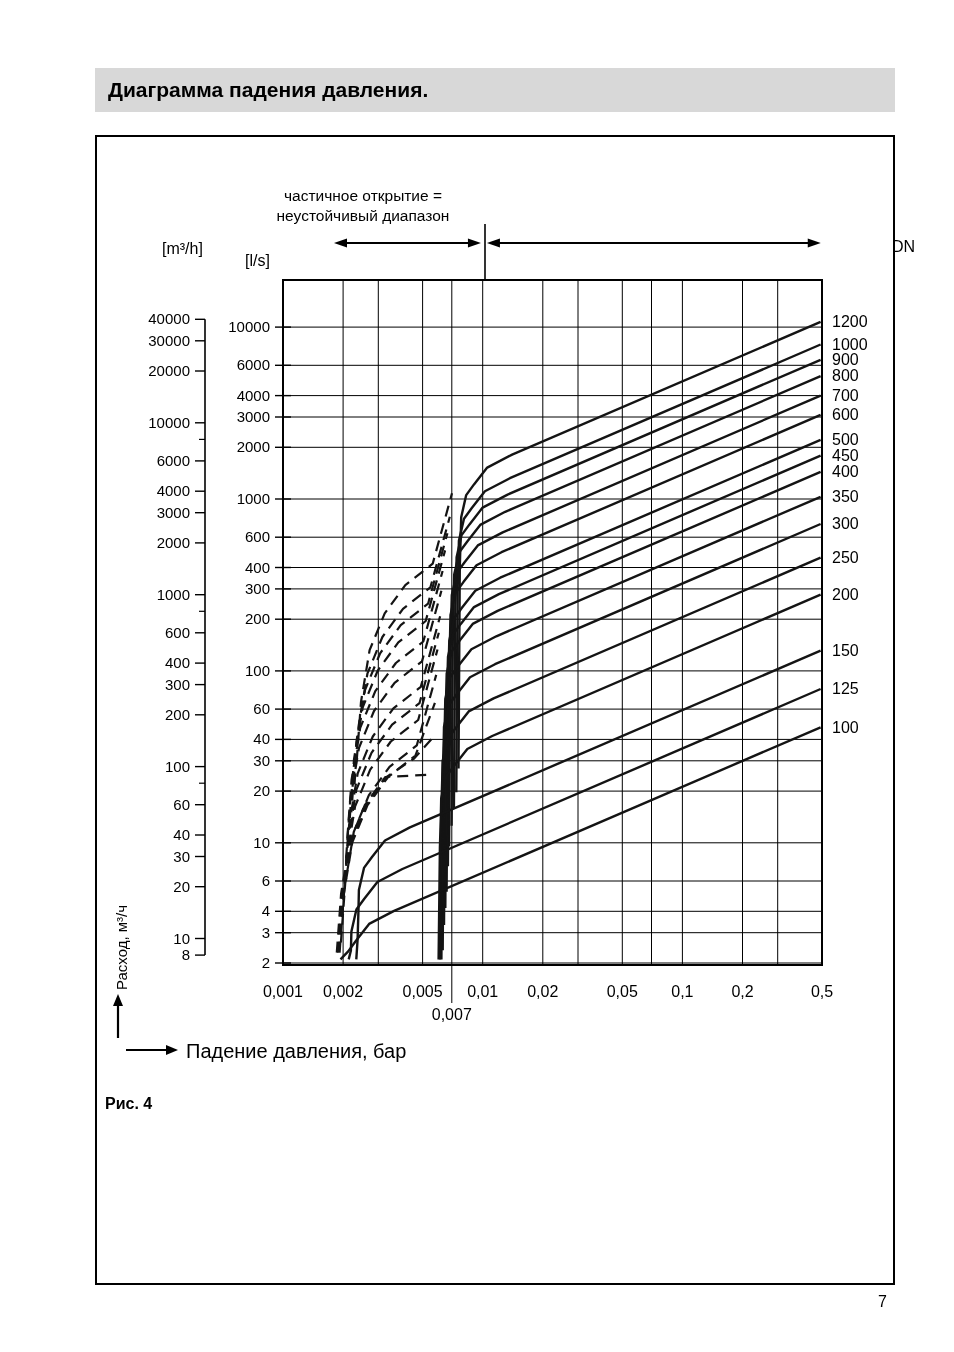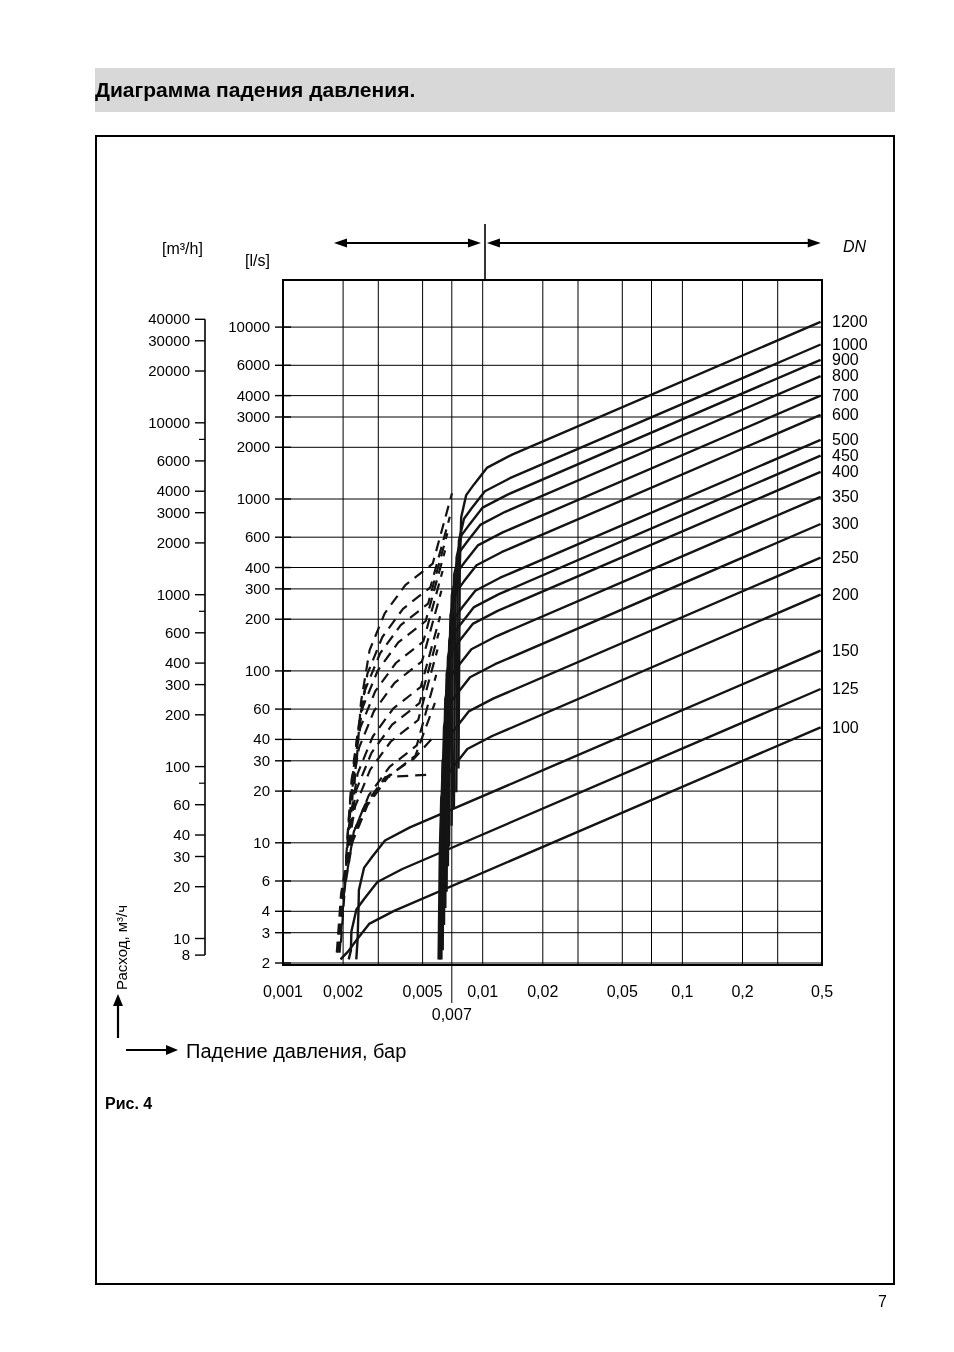--- a/index.html
+++ b/index.html
@@ -1,29 +1,29 @@
 <!DOCTYPE html>
 <html><head>
 <meta charset="utf-8">
 <style>
   html,body{margin:0;padding:0;background:#fff;}
   .page{position:relative;width:954px;height:1352px;background:#ffffff;
         font-family:"Liberation Sans",sans-serif;color:#000;overflow:hidden;}
   .title-bar{position:absolute;left:95px;top:68px;width:800px;height:44px;background:#d8d8d8;
-             font-size:21px;font-weight:bold;line-height:44px;box-sizing:border-box;}
+             font-size:21px;font-weight:bold;line-height:44px;padding-left:13px;box-sizing:border-box;}
   .chart-box{position:absolute;left:95px;top:135px;width:800px;height:1150px;border:2px solid #000;box-sizing:border-box;}
   #chart-svg{position:absolute;left:0;top:0;}
   #chart-svg text{font-family:"Liberation Sans",sans-serif;fill:#000;}
   .lbl{position:absolute;font-size:15.5px;line-height:20px;}
   .ann{width:246px;text-align:center;top:186px;}
   .ann-left{left:240px;}
   .ann-right{left:594px;}
   .unit-mh{left:146px;top:239px;font-size:16px;margin-left:16px;}
   .unit-ls{left:245px;top:239px;font-size:16px;margin-top:12px;}
-  .dn-header{left:843px;top:237px;font-size:16px;font-style:italic;}
+  .dn-header{left:892px;top:237px;font-size:16px;}
   .x-caption{left:186px;top:1041px;font-size:20px;}
   .y-caption{left:112px;top:990px;transform:rotate(-90deg);transform-origin:0 0;
              font-size:15px;white-space:nowrap;}
   .fig-caption{left:105px;top:1094px;font-size:16px;font-weight:bold;}
   .page-number{left:878px;top:1292px;font-size:16px;}
 </style>
 </head>
 <body>
 
 <div class="page">
@@ -236,20 +236,24 @@
         <line x1="485" y1="224" x2="485" y2="280" stroke="#000" stroke-width="1.6"></line>
       </g>
       <g>
         <line x1="118" y1="1038" x2="118" y2="1004" stroke="#000" stroke-width="2.2"></line>
         <polygon points="118,994 113,1006 123,1006" fill="#000"></polygon>
         <line x1="126" y1="1050" x2="166" y2="1050" stroke="#000" stroke-width="2.2"></line>
         <polygon points="178,1050 166,1045 166,1055" fill="#000"></polygon>
       </g>
     </svg>
 
+  <div class="lbl ann ann-left">
+    <div>частичное открытие =</div>
+    <div>неустойчивый диапазон</div>
+  </div>
 
 
   <div class="lbl unit-mh">[m³/h]</div>
   <div class="lbl unit-ls">[l/s]</div>
   <div class="lbl dn-header">DN</div>
 
   <div class="lbl x-caption">Падение давления, бар</div>
   <div class="lbl y-caption">Расход, м³/ч</div>
 
   <div class="lbl fig-caption">Рис. 4</div>

